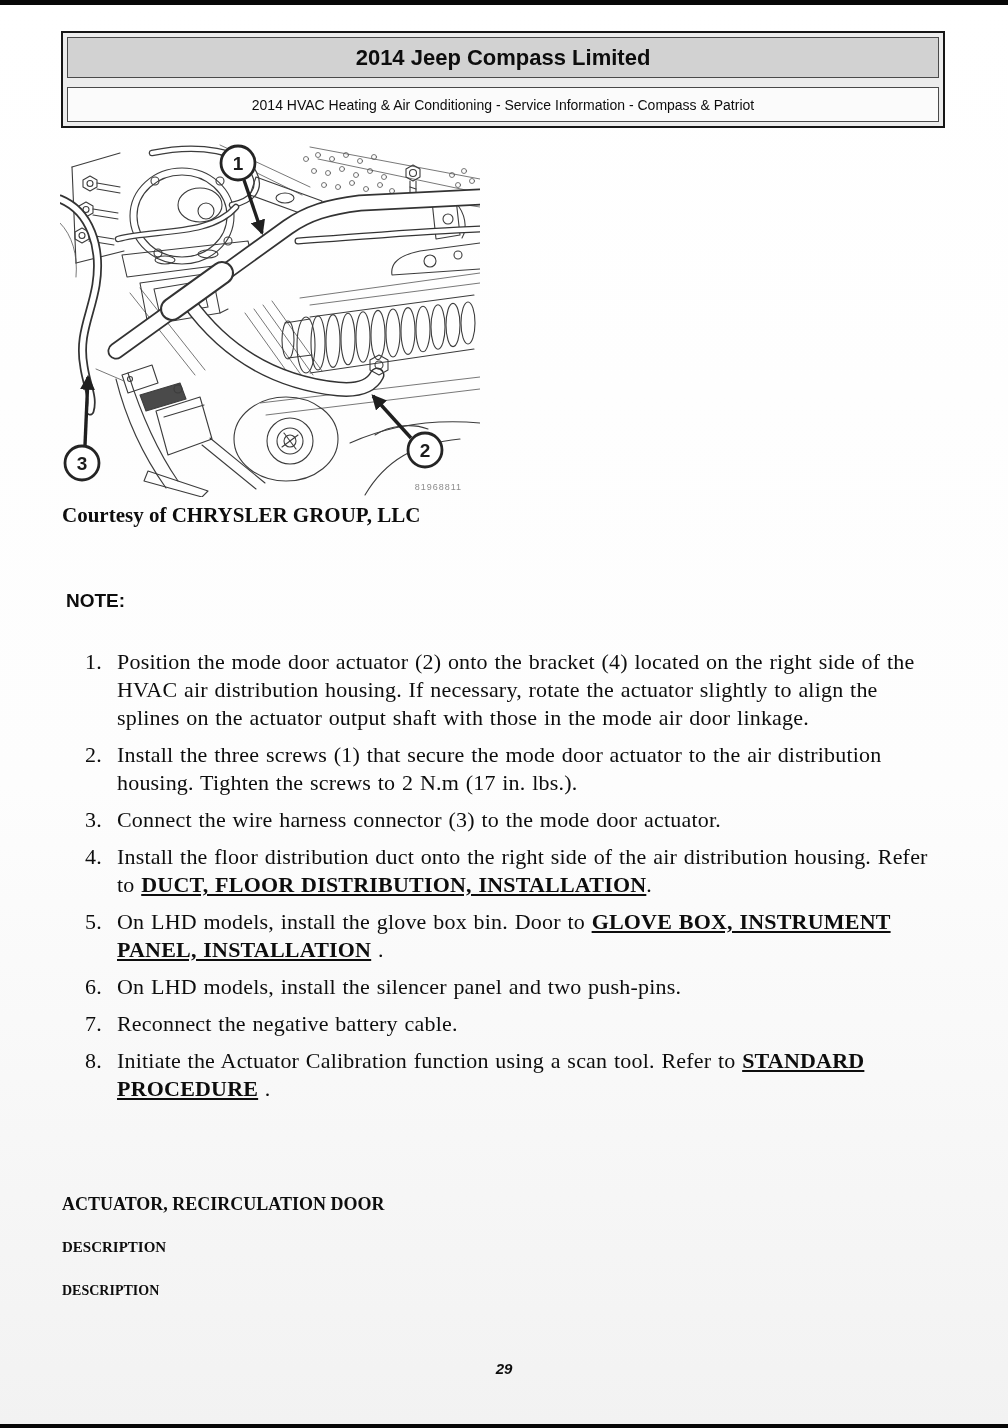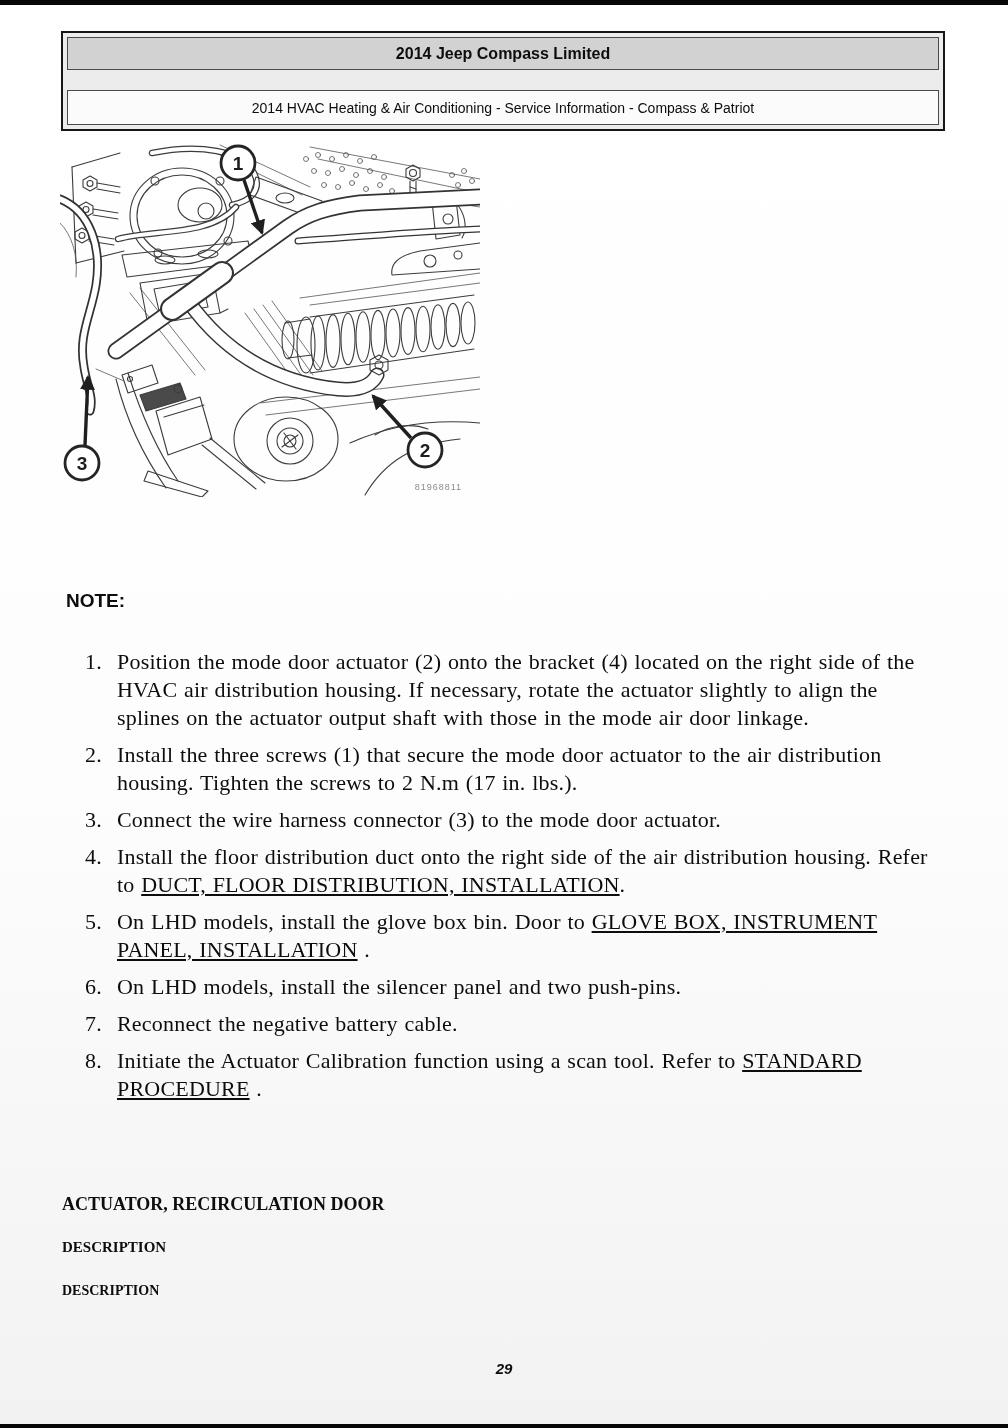--- a/index.html
+++ b/index.html
@@ -14,22 +14,22 @@
 
   
   .header-box{
     position:absolute;left:61px;top:31px;width:884px;box-sizing:border-box;
     border:2px solid #161616;background:#ececec;padding:4px;
   }
   .header-row{
     border:1px solid #4a4a4a;text-align:center;
     font-family:"Liberation Sans",sans-serif;
   }
-  .header-row.title{background:#d2d2d2;font-weight:bold;font-size:16px;padding:7px 4px 6px;}
-  .header-row.subtitle{background:#fbfbfb;font-size:14px;padding:9px 4px 8px;margin-top:20px;}
+  .header-row.title{background:#d2d2d2;font-weight:bold;font-size:22px;padding:7px 4px 6px;}
+  .header-row.subtitle{background:#fbfbfb;font-size:14px;padding:9px 4px 8px;margin-top:9px;}
 
   
   .figure-wrap{position:absolute;left:60px;top:143px;width:420px;height:354px;}
   .figure-wrap svg{display:block;}
   .art{stroke:#3c3c3c;fill:none;stroke-width:1.1;stroke-linecap:round;stroke-linejoin:round;}
   .art-thin{stroke:#565656;fill:none;stroke-width:0.8;stroke-linecap:round;}
   .callout-circle{fill:#ffffff;stroke:#242424;stroke-width:2.8;}
   .callout-num{font-family:"Liberation Sans",sans-serif;font-size:19px;font-weight:bold;fill:#1c1c1c;}
   .arrow-line{stroke:#1f1f1f;stroke-width:3.4;fill:none;}
   .img-id{font-family:"Liberation Sans",sans-serif;font-size:9px;fill:#8b8b8b;letter-spacing:1px;}
@@ -43,21 +43,21 @@
     position:absolute;left:66px;top:588px;width:874px;display:flex;
     font-family:"Liberation Sans",sans-serif;font-weight:bold;font-size:19px;line-height:26px;
   }
   .note-label{flex:none;width:135px;}
 
   
   .steps{position:absolute;left:85px;top:648px;width:860px;}
   .step{display:flex;margin-bottom:9px;font-size:22px;line-height:28px;letter-spacing:0.2px;word-spacing:1px;}
   .step-num{flex:none;width:32px;}
   .step-text{margin:0;width:828px;}
-  .ref-link{color:inherit;font-weight:normal;text-decoration:underline;cursor:pointer;}
+  .ref-link{color:inherit;font-weight:bold;text-decoration:underline;cursor:pointer;}
   .ref-link:empty{display:none;}
 
   
   .section-heading{position:absolute;left:62px;font-weight:bold;margin-top:28px;}
   .section-heading.h1{top:1166px;font-size:18px;}
   .section-heading.h2{top:1211px;font-size:15px;}
   .section-heading.h3{top:1255px;font-size:14px;}
 
   
   .page-number{
@@ -281,20 +281,21 @@
     <g>
       <circle class="callout-circle" cx="22" cy="320" r="17"></circle>
       <text class="callout-num" x="22" y="327" text-anchor="middle">3</text>
     </g>
 
     <text class="img-id" x="402" y="347" text-anchor="end">81968811</text>
   </svg>
 </div>
 
 <div class="caption">
+  <div>Courtesy of CHRYSLER GROUP, LLC</div>
 </div>
 
 <div class="note">
   <span class="note-label">NOTE:</span>
 </div>
 
 <div class="steps">
   <div class="step">
     <span class="step-num">1.</span>
     <p class="step-text"><span>Position the mode door actuator (2) onto the bracket (4) located on the right side of the HVAC air distribution housing. If necessary, rotate the actuator slightly to align the splines on the actuator output shaft with those in the mode air door linkage.</span><span></span></p>

